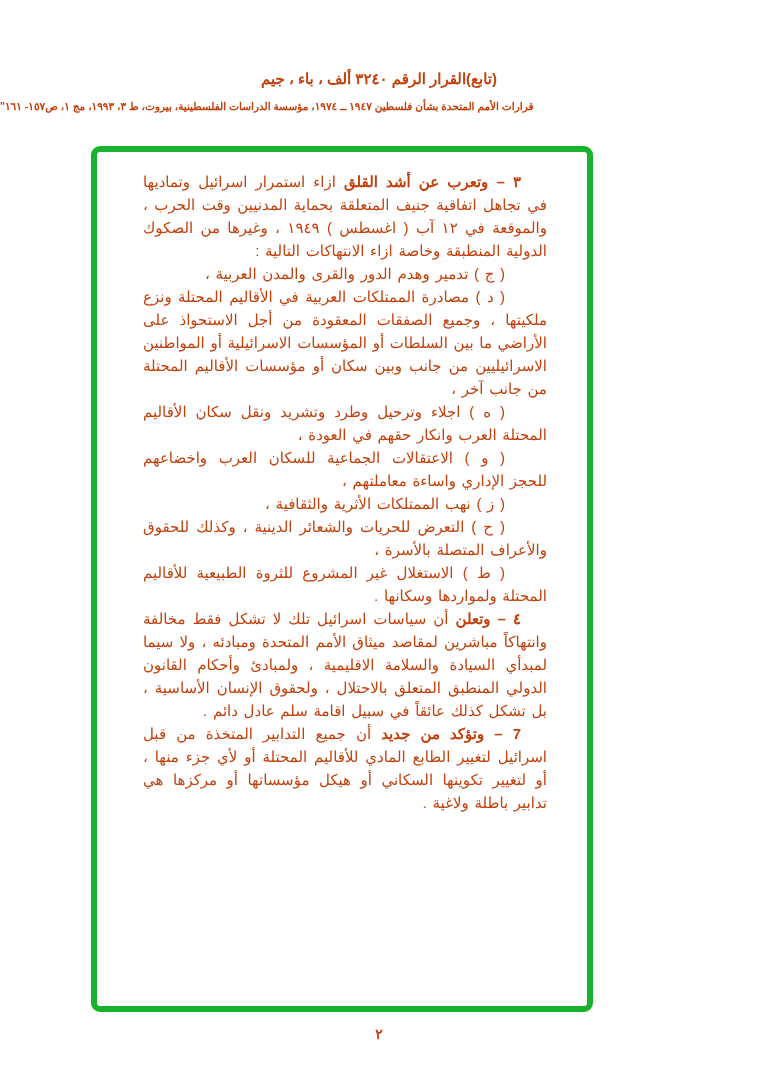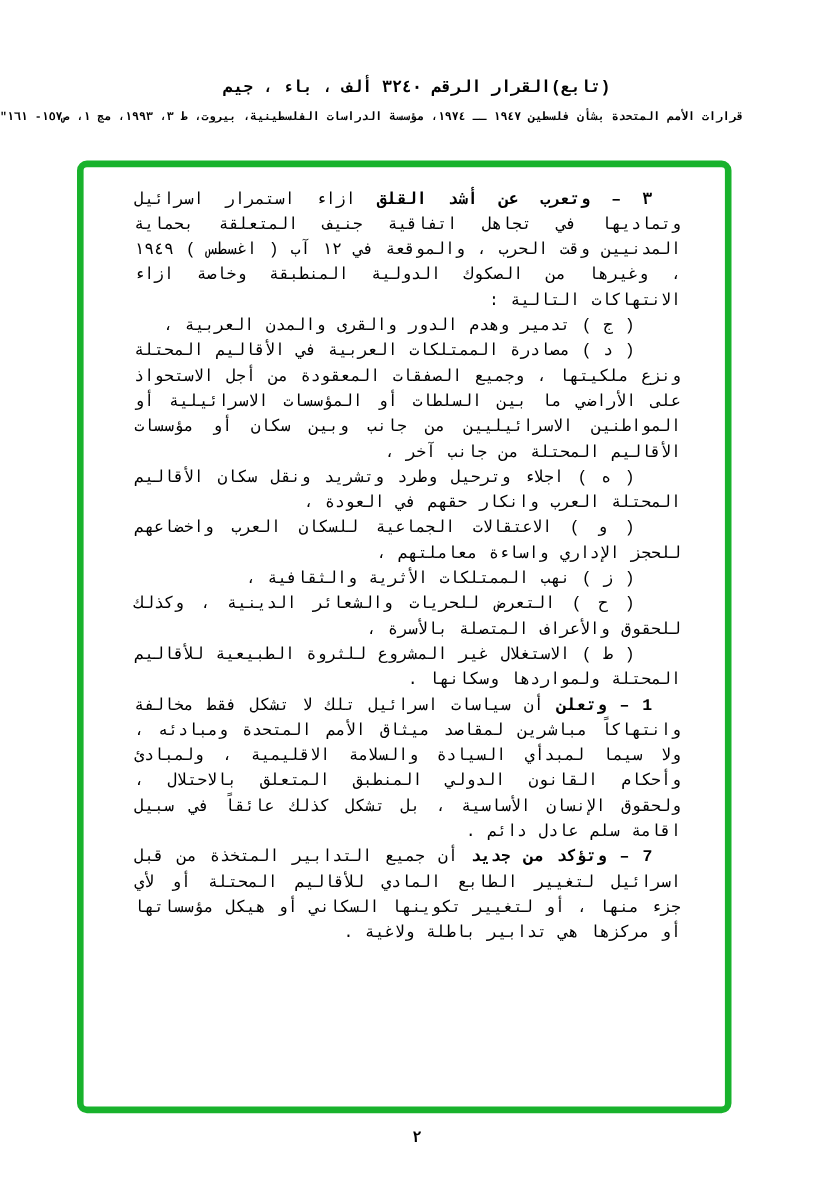--- a/index.html
+++ b/index.html
@@ -6,22 +6,22 @@
     margin: 0;
     padding: 0;
     background: #ffffff;
   }
   .page {
     position: relative;
     width: 758px;
     height: 1078px;
     margin: 0 auto;
     background: #ffffff;
-    font-family: Liberation Mono, monospace;
-    color: #000000;
+    font-family: Liberation Sans, sans-serif;
+    color: #c2410c;
     overflow: hidden;
   }
   .header-title {
     position: absolute;
     top: 70px;
     left: 0;
     width: 100%;
     text-align: center;
     direction: rtl;
     font-size: 15px;
@@ -33,23 +33,23 @@
     top: 100px;
     left: 0;
     width: 100%;
     text-align: left;
     direction: rtl;
     font-size: 10.5px;
     font-weight: bold;
   }
   .green-box {
     position: absolute;
-    left: 70px;
+    left: 91px;
     top: 146px;
-    width: 595px;
+    width: 502px;
     height: 866px;
     box-sizing: border-box;
     border: 6px solid #18b22c;
     border-radius: 9px;
     background: #ffffff;
   }
   .text-column {
     margin: 18px 40px 0 46px;
     direction: rtl;
     text-align: justify;
@@ -94,20 +94,20 @@
   <div class="green-box" style="border-color: rgb(24, 178, 44);">
     <div class="text-column" id="paragraphs">
         <p class="para numbered"><b class="lead">٣ – وتعرب عن أشد القلق</b> ازاء استمرار اسرائيل وتماديها في تجاهل اتفاقية جنيف المتعلقة بحماية المدنيين وقت الحرب ، والموقعة في ١٢ آب ( اغسطس ) ١٩٤٩ ، وغيرها من الصكوك الدولية المنطبقة وخاصة ازاء الانتهاكات التالية :</p>
         <p class="para item"><span class="marker">( ج )</span> تدمير وهدم الدور والقرى والمدن العربية ،</p>
         <p class="para item"><span class="marker">( د )</span> مصادرة الممتلكات العربية في الأقاليم المحتلة ونزع ملكيتها ، وجميع الصفقات المعقودة من أجل الاستحواذ على الأراضي ما بين السلطات أو المؤسسات الاسرائيلية أو المواطنين الاسرائيليين من جانب وبين سكان أو مؤسسات الأقاليم المحتلة من جانب آخر ،</p>
         <p class="para item"><span class="marker">( ه )</span> اجلاء وترحيل وطرد وتشريد ونقل سكان الأقاليم المحتلة العرب وانكار حقهم في العودة ،</p>
         <p class="para item"><span class="marker">( و )</span> الاعتقالات الجماعية للسكان العرب واخضاعهم للحجز الإداري واساءة معاملتهم ،</p>
         <p class="para item"><span class="marker">( ز )</span> نهب الممتلكات الأثرية والثقافية ،</p>
         <p class="para item"><span class="marker">( ح )</span> التعرض للحريات والشعائر الدينية ، وكذلك للحقوق والأعراف المتصلة بالأسرة ،</p>
         <p class="para item"><span class="marker">( ط )</span> الاستغلال غير المشروع للثروة الطبيعية للأقاليم المحتلة ولمواردها وسكانها .</p>
-        <p class="para numbered"><b class="lead">1 – وتعلن</b> أن سياسات اسرائيل تلك لا تشكل فقط مخالفة وانتهاكاً مباشرين لمقاصد ميثاق الأمم المتحدة ومبادئه ، ولا سيما لمبدأي السيادة والسلامة الاقليمية ، ولمبادئ وأحكام القانون الدولي المنطبق المتعلق بالاحتلال ، ولحقوق الإنسان الأساسية ، بل تشكل كذلك عائقاً في سبيل اقامة سلم عادل دائم .</p>
+        <p class="para numbered"><b class="lead">٤ – وتعلن</b> أن سياسات اسرائيل تلك لا تشكل فقط مخالفة وانتهاكاً مباشرين لمقاصد ميثاق الأمم المتحدة ومبادئه ، ولا سيما لمبدأي السيادة والسلامة الاقليمية ، ولمبادئ وأحكام القانون الدولي المنطبق المتعلق بالاحتلال ، ولحقوق الإنسان الأساسية ، بل تشكل كذلك عائقاً في سبيل اقامة سلم عادل دائم .</p>
         <p class="para numbered"><b class="lead">7 – وتؤكد من جديد</b> أن جميع التدابير المتخذة من قبل اسرائيل لتغيير الطابع المادي للأقاليم المحتلة أو لأي جزء منها ، أو لتغيير تكوينها السكاني أو هيكل مؤسساتها أو مركزها هي تدابير باطلة ولاغية .</p>
       </div>
   </div>
 
   <div class="page-number">٢</div>
 
 </div>
 
 </body></html>

